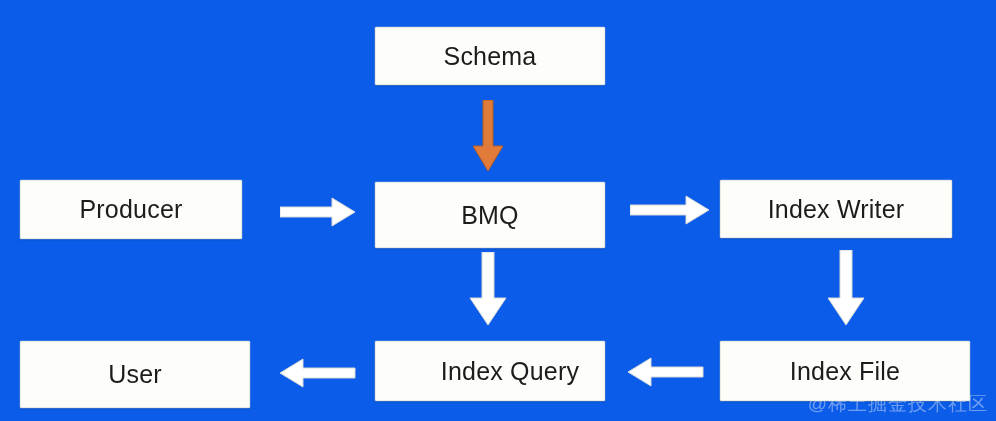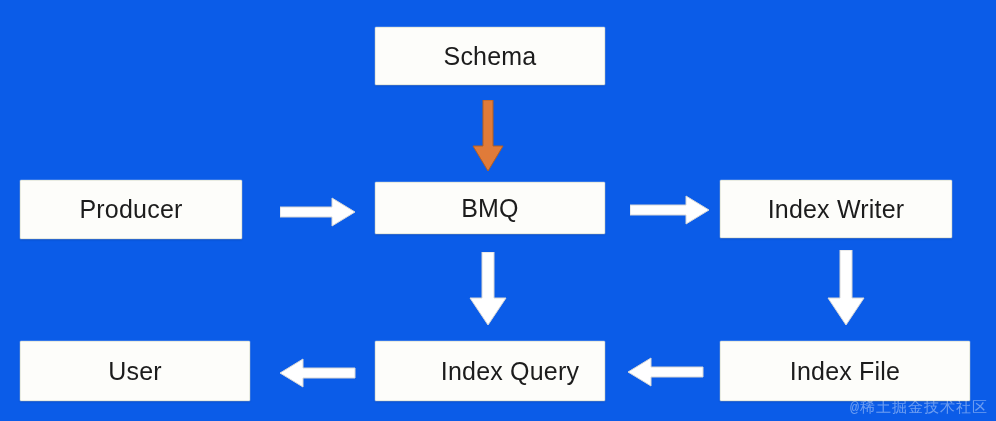--- a/index.html
+++ b/index.html
@@ -32,23 +32,23 @@
   .node-label {
     color: #1c1c1c;
     font-size: 25px;
     font-weight: 400;
     letter-spacing: 0.2px;
     line-height: 1;
     white-space: nowrap;
   }
   .node-schema   { left: 375px; top: 27px;  width: 230px; height: 58px; }
   .node-producer { left: 20px;  top: 180px; width: 222px; height: 59px; }
-  .node-bmq      { left: 375px; top: 182px; width: 230px; height: 52px; }
+  .node-bmq      { left: 375px; top: 182px; width: 230px; height: 66px; }
   .node-writer   { left: 720px; top: 180px; width: 232px; height: 58px; }
-  .node-user     { left: 20px;  top: 341px; width: 230px; height: 60px; }
+  .node-user     { left: 20px;  top: 341px; width: 230px; height: 67px; }
   .node-query    { left: 375px; top: 341px; width: 230px; height: 60px; padding-left: 40px; }
   .node-file     { left: 720px; top: 341px; width: 250px; height: 60px; }
 
   .arrow {
     position: absolute;
   }
   .arrow svg { display: block; }
 
   .arrow-schema-bmq { left: 465px; top: 100px; }
   .arrow-prod-bmq   { left: 280px; top: 196px; }
@@ -56,24 +56,24 @@
   .arrow-bmq-query  { left: 464px; top: 252px; }
   .arrow-writer-file{ left: 822px; top: 250px; }
   .arrow-query-user { left: 278px; top: 357px; }
   .arrow-file-query { left: 624px; top: 356px; }
 
   .watermark {
     position: absolute;
     right: 8px;
     bottom: 4px;
     color: rgba(255,255,255,0.40);
-    font-size: 15px;
+    font-size: 19px;
     letter-spacing: 1px;
     white-space: nowrap;
-    font-family: Liberation Mono, monospace;
+    font-family: Liberation Sans, sans-serif;
     user-select: none;
   }
 </style>
 </head>
 <body>
 
 <div id="canvas">
 
   <div class="node node-schema">
     <span class="node-label">Schema</span>

